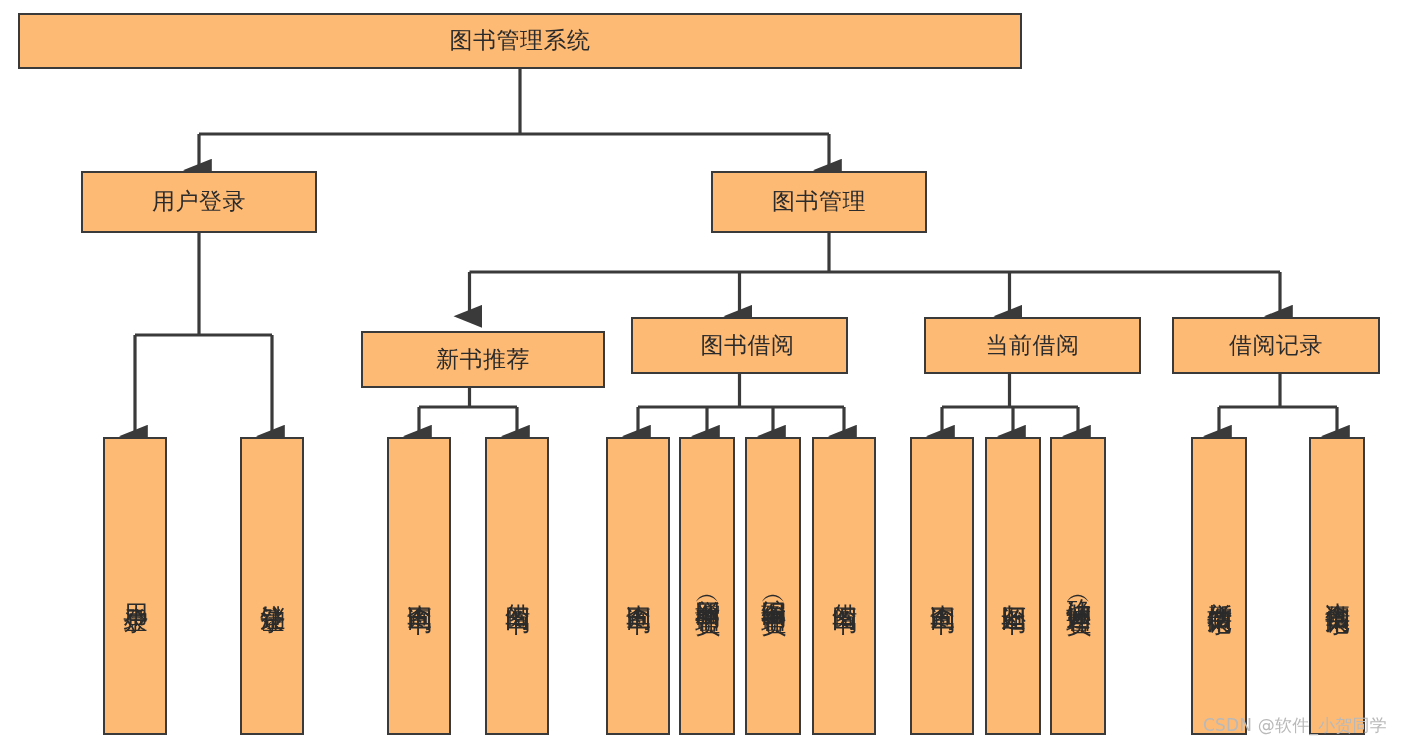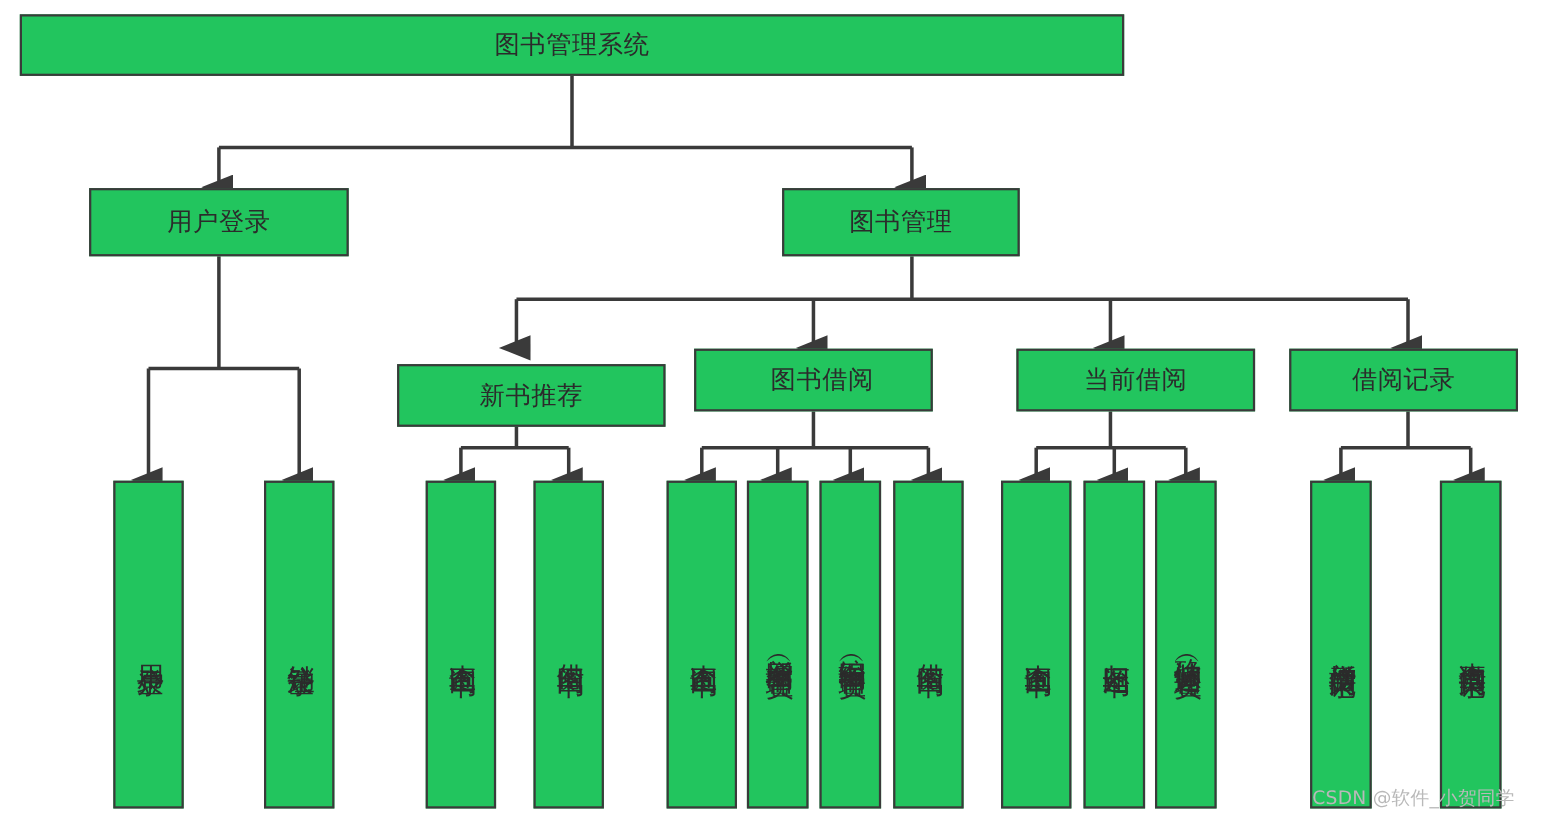--- a/index.html
+++ b/index.html
@@ -23,25 +23,24 @@
   svg#tree-svg {
     position: absolute;
     left: 0; top: 0;
     width: 1405px;
     height: 747px;
   }
   .node-box {
     position: absolute;
     box-sizing: border-box;
     border: 2.5px solid #3a3a3a;
-    background: #22c55e;
+    background: #fdba74;
     display: flex;
     align-items: center;
     justify-content: center;
-    font-family: Liberation Serif, serif;
   }
   .node-label-h {
     font-size: 23px;
     color: #2b2b2b;
     letter-spacing: 0.5px;
     line-height: 1.1;
     white-space: nowrap;
     text-align: center;
   }
   .node-box.leaf {
@@ -61,20 +60,21 @@
     max-height: 100%;
   }
   .watermark {
     position: absolute;
     left: 1193px;
     top: 714px;
     font-size: 17px;
     color: #b9b9b9;
     white-space: nowrap;
     letter-spacing: 0.2px;
+    padding-left: 10px;
   }
 </style>
 </head>
 <body>
 
 <div id="diagram-root">
 
   <svg id="tree-svg" viewBox="0 0 1405 747" xmlns="http://www.w3.org/2000/svg">
     <defs>
       <marker id="arrowhead" markerWidth="10" markerHeight="10" refX="3.2" refY="4" orient="auto" markerUnits="strokeWidth">

